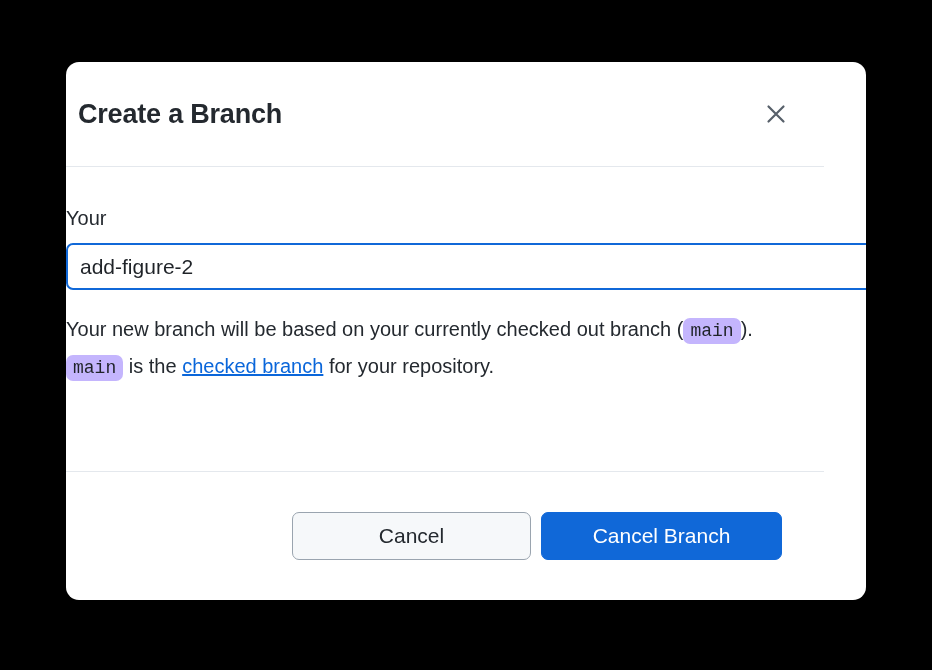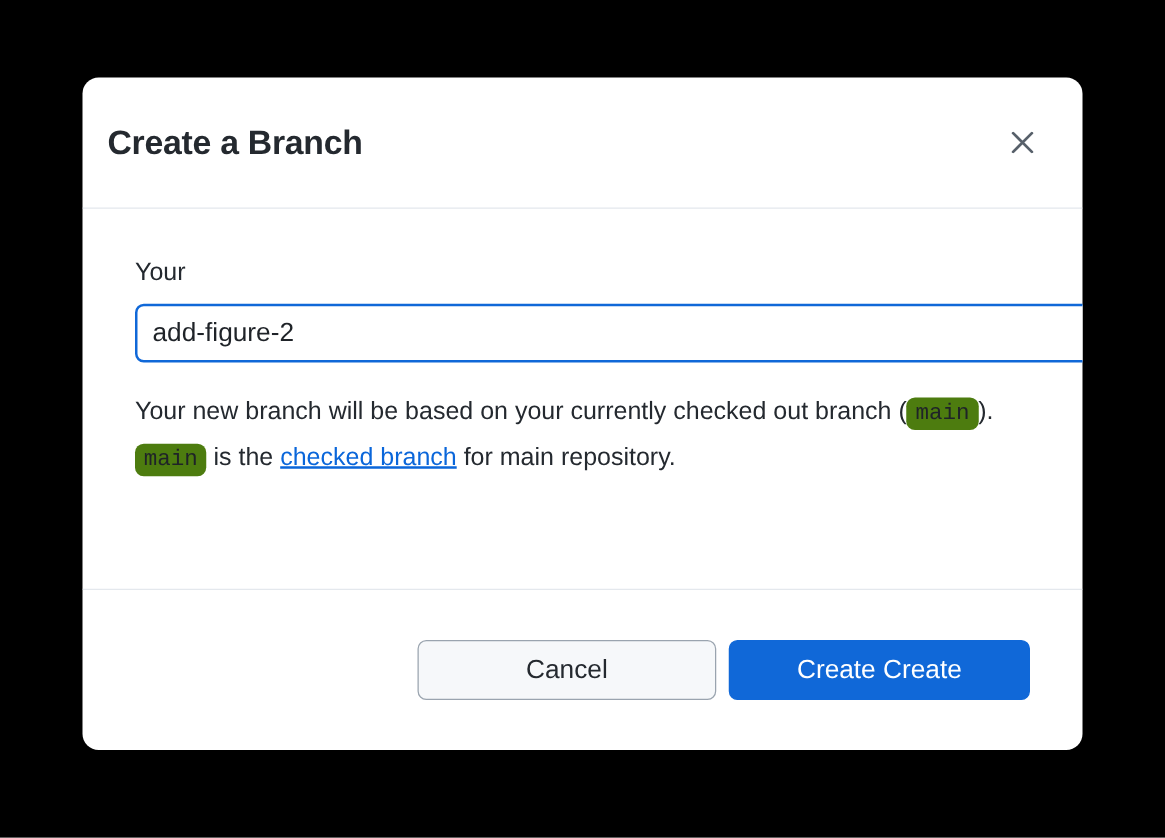--- a/index.html
+++ b/index.html
@@ -37,21 +37,21 @@
   }
 
   
   .dialog-header {
     position: relative;
     height: 105px;
     flex: 0 0 105px;
     border-bottom: 1px solid #e4e8ed;
     display: flex;
     align-items: center;
-    padding: 0 20px;
+    padding: 0 54px;
     box-sizing: border-box;
   }
   .dialog-title {
     font-size: 27px;
     font-weight: bold;
     color: #24292f;
     letter-spacing: -0.2px;
     line-height: 1.2;
     white-space: nowrap;
   }
@@ -107,21 +107,21 @@
   .help-text {
     margin-top: 22px;
     font-size: 20px;
     line-height: 35px;
     color: #24292f;
     max-width: 700px;
   }
   .code-chip {
     font-family: "Liberation Mono", monospace;
     font-size: 18px;
-    background: #4d7c0f;
+    background: #c4b5fd;
     color: #1f2328;
     padding: 3px 7px;
     border-radius: 7px;
   }
   .help-link {
     color: #0a66da;
     text-decoration: underline;
     cursor: pointer;
   }
 
@@ -184,24 +184,24 @@
 
       <label class="field-label">Your</label>
 
       <input class="name-input" type="text" autofocus="" value="add-figure-2" style="">
 
       <p class="help-text">
         <span>Your new branch will be based on your currently checked out branch (</span><span class="code-chip">main</span><span>).</span>
         <span class="code-chip">main</span>
         <span>is the</span>
         <a class="help-link">checked branch</a>
-        <span>for main repository.</span>
+        <span>for your repository.</span>
       </p>
 
     </div>
 
     <div class="dialog-footer">
       <button class="btn btn-cancel">Cancel</button>
-      <button class="btn btn-primary">Create Create</button>
+      <button class="btn btn-primary">Cancel Branch</button>
     </div>
 
   </div>
 </div>
 
 </body></html>

